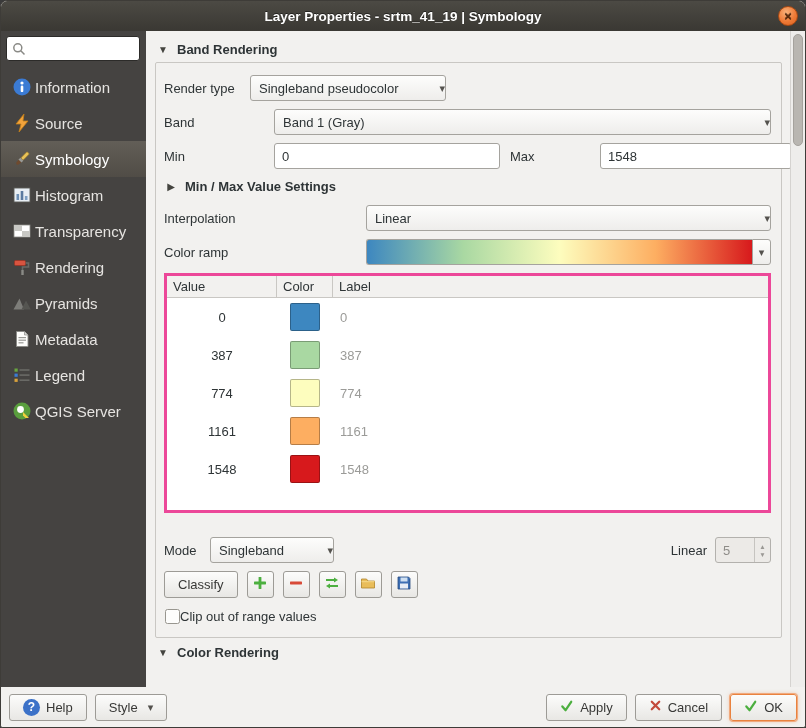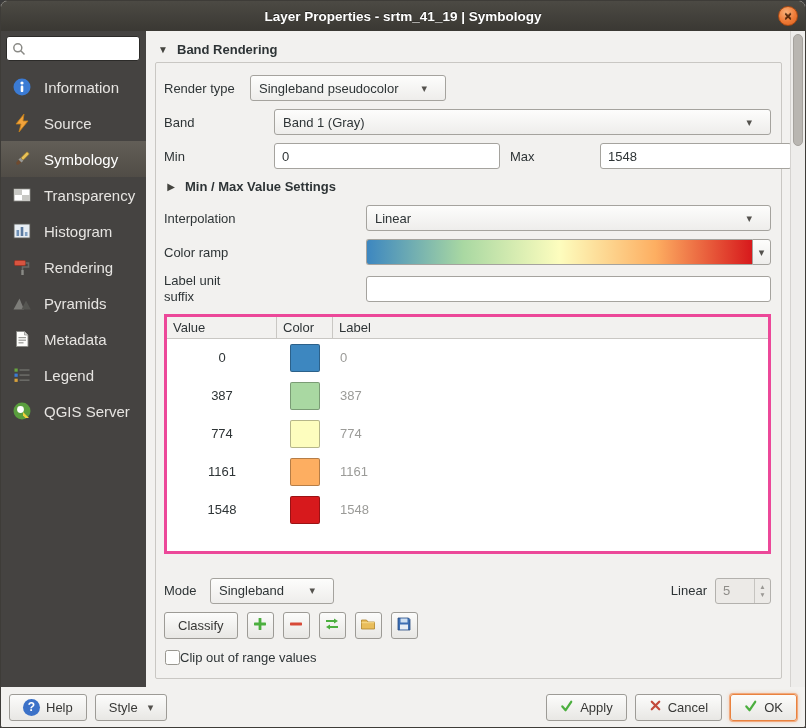--- a/index.html
+++ b/index.html
@@ -20,37 +20,37 @@
     background:radial-gradient(circle at 40% 30%, #f9b27a, #ee7a36 55%, #d95f1e);
     border:1px solid #a84a14; color:#5a2a0a; font-size:13px; font-weight:bold;
     display:flex; align-items:center; justify-content:center; line-height:1; cursor:default;
   }
   .body { flex:1; display:flex; min-height:0; }
   
   .sidebar { flex:0 0 145px; background:#454341; display:flex; flex-direction:column; overflow:hidden; }
   .search-wrap { margin:5px 6px 8px 5px; position:relative; }
   .search-input { width:100%; height:25px; border:1px solid #2c2b29; border-radius:3px; background:#fff; padding:0 6px 0 26px; font-size:13px; outline:none; }
   .search-icon { position:absolute; left:6px; top:6px; }
-  .side-item { height:36px; display:flex; align-items:center; gap:11px; padding:0 6px 0 10px; color:#e6e4e1; font-size:15px; white-space:nowrap; }
+  .side-item { height:36px; display:flex; align-items:center; gap:2px; padding:0 6px 0 10px; color:#e6e4e1; font-size:15px; white-space:nowrap; }
   .side-item.selected { background:linear-gradient(#625e57,#504c46); color:#ffffff; }
   .s-icon { width:22px; display:flex; justify-content:center; flex:0 0 22px; }
   
   .main { flex:1; display:flex; min-width:0; background:#f2f1ef; }
   .content { flex:1; padding:6px 8px 0 9px; overflow:hidden; }
   .vscroll { flex:0 0 15px; background:#eeedeb; border-left:1px solid #d5d3d0; position:relative; }
   .vthumb { position:absolute; left:2px; right:2px; top:3px; height:112px; border-radius:6px; background:#b9b6b1; border:1px solid #a5a29d; }
   .sec-header { display:flex; align-items:center; gap:8px; padding:4px 2px 4px 2px; font-weight:bold; font-size:13px; height:24px; }
   .tri { font-size:10px; color:#44443f; width:12px; text-align:center; }
   .group-frame { border:1px solid #c9c7c3; border-radius:2px; padding:12px 10px 10px 8px; margin:1px 0 2px 0; }
   .frow { display:flex; align-items:center; margin-bottom:8px; }
   .w85 { flex:0 0 86px; } .w110 { flex:0 0 110px; } .w200 { flex:0 0 202px; }
   .flex1 { flex:1; } .w196 { flex:0 0 196px; } .w226 { flex:0 0 226px; }
   .maxlbl { flex:0 0 100px; padding-left:10px; }
   .wrap-label span { display:inline-block; width:74px; line-height:1.25; }
-  .combo { height:26px; background:linear-gradient(#fdfdfc,#eeedeb); border:1px solid #a5a39e; border-radius:3px; display:flex; align-items:center; padding:0 18px 0 8px; }
+  .combo { height:26px; background:linear-gradient(#fdfdfc,#eeedeb); border:1px solid #a5a39e; border-radius:3px; display:flex; align-items:center; padding:0 0 0 8px; }
   .combo .cval { flex:1; white-space:nowrap; overflow:hidden; }
   .combo .carrow { color:#54524e; font-size:11px; margin-left:6px; }
   .text-input { height:26px; background:#fff; border:1px solid #a5a39e; border-radius:3px; padding:0 7px; font-size:13px; font-family:inherit; color:#2e3436; outline:none; }
   input.text-input { display:block; }
   .subsec { display:flex; align-items:center; gap:8px; font-weight:bold; margin:6px 0 10px 1px; height:18px; }
   .ramp-combo { flex:1; display:flex; height:26px; }
   .ramp-bar { flex:1; border:1px solid #a5a39e; border-right:none; border-radius:3px 0 0 3px; }
   .ramp-arrow { flex:0 0 19px; border:1px solid #a5a39e; border-radius:0 3px 3px 0; background:linear-gradient(#fdfdfc,#eeedeb); display:flex; align-items:center; justify-content:center; font-size:11px; color:#54524e; }
   
   .vtable { border:3px solid #ec4899; margin:2px 0 24px 0; height:240px; display:flex; flex-direction:column; background:#fff; }
@@ -134,37 +134,37 @@
                 <rect x="7.9" y="10.2" width="4.2" height="2.8" fill="#9a9a96"></rect>
                 <path d="M8 13 h4 l-0.6 3.8 q-1.4 2 -2.8 0 z" fill="#6e4a2f"></path>
               </g>
             </svg>
           </span>
         <span>Symbology</span>
       </div>
       <div class="side-item">
         <span class="s-icon">
             <svg width="20" height="20" viewBox="0 0 20 20">
-              <rect x="2" y="4" width="16" height="12" fill="#fff" stroke="#8a8a86" stroke-width="0.8"></rect>
-              <rect x="2" y="4" width="8" height="6" fill="#c8c8c4"></rect>
-              <rect x="10" y="10" width="8" height="6" fill="#c8c8c4"></rect>
-            </svg>
-          </span>
-        <span>Transparency</span>
-      </div>
-      <div class="side-item">
-        <span class="s-icon">
-            <svg width="20" height="20" viewBox="0 0 20 20">
               <rect x="2" y="3" width="16" height="14" fill="#e8eef4" stroke="#5a5a56" stroke-width="0.9"></rect>
               <rect x="4.5" y="9" width="2.6" height="6" fill="#6d8fb5"></rect>
               <rect x="8.7" y="6" width="2.6" height="9" fill="#5b7aa0"></rect>
               <rect x="12.9" y="11" width="2.6" height="4" fill="#7fa0c4"></rect>
             </svg>
           </span>
         <span>Histogram</span>
+      </div>
+      <div class="side-item">
+        <span class="s-icon">
+            <svg width="20" height="20" viewBox="0 0 20 20">
+              <rect x="2" y="4" width="16" height="12" fill="#fff" stroke="#8a8a86" stroke-width="0.8"></rect>
+              <rect x="2" y="4" width="8" height="6" fill="#c8c8c4"></rect>
+              <rect x="10" y="10" width="8" height="6" fill="#c8c8c4"></rect>
+            </svg>
+          </span>
+        <span>Transparency</span>
       </div>
       <div class="side-item">
         <span class="s-icon">
             <svg width="20" height="20" viewBox="0 0 20 20">
               <rect x="2.5" y="3.5" width="11" height="5" rx="1.2" fill="#d85440" stroke="#9c3423" stroke-width="0.8"></rect>
               <path d="M13.5 6 h3 v4 h-6 v3" fill="none" stroke="#6a6a66" stroke-width="1.6"></path>
               <rect x="9.3" y="13" width="2.4" height="5" fill="#8a8a86"></rect>
             </svg>
           </span>
         <span>Rendering</span>
@@ -264,24 +264,20 @@
           <div class="frow">
             <span class="lbl w200">Color ramp</span>
             <div class="ramp-combo">
               <div class="ramp-bar" style="background: linear-gradient(to right, rgb(61, 135, 192), rgb(169, 216, 162), rgb(253, 253, 190), rgb(253, 174, 97), rgb(215, 25, 28));"></div>
               <div class="ramp-arrow">
                 <span>▾</span>
               </div>
             </div>
           </div>
 
-          <div class="frow">
-            <span class="lbl w200 wrap-label"><span>Label unit suffix</span></span>
-            <input class="text-input flex1" value="" style="">
-          </div>
 
           <div class="vtable">
             <div class="thead">
               <span class="th th-value">Value</span>
               <span class="th th-color">Color</span>
               <span class="th th-label">Label</span>
             </div>
             <div class="tbody">
               <div class="trow">
                 <span class="td-value">0</span>

